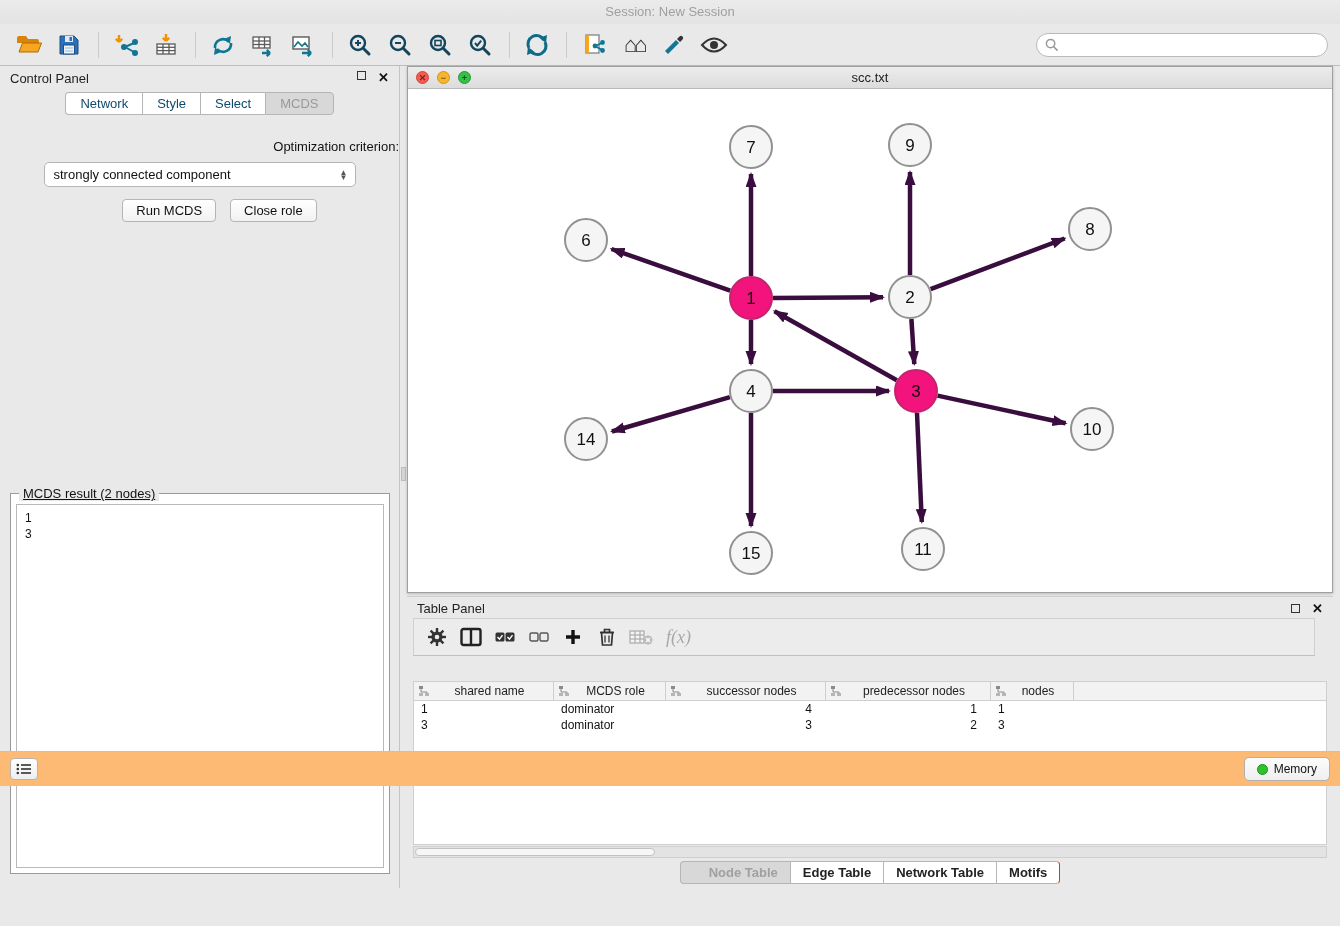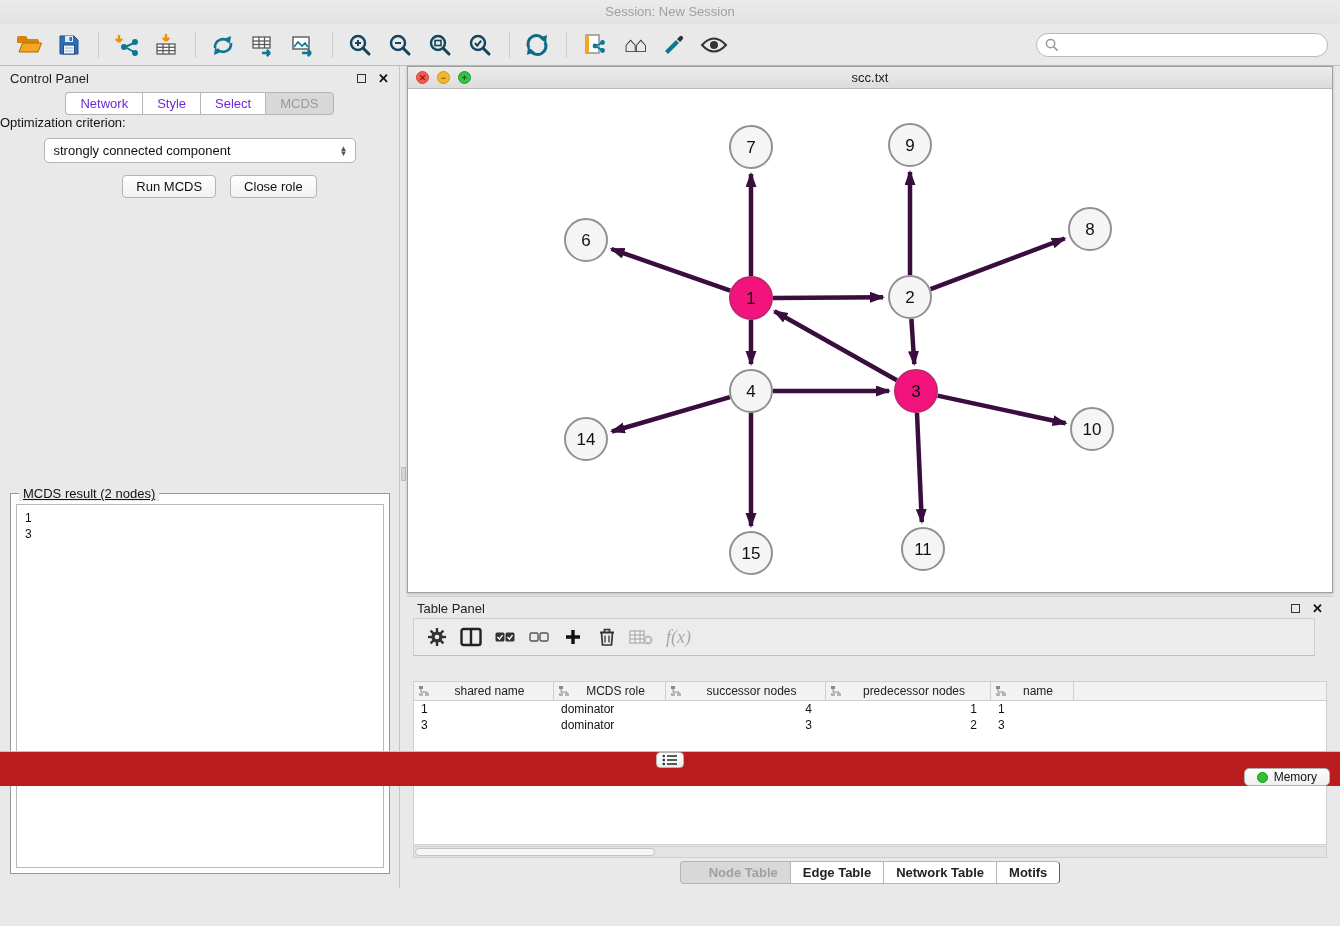--- a/index.html
+++ b/index.html
@@ -10,30 +10,30 @@
   .titlebar { position:absolute; top:0; left:0; right:0; height:24px; background:linear-gradient(#ebebeb,#e3e3e3); text-align:center; line-height:24px; font-size:13px; color:#9f9f9f; }
   .toolbar { position:absolute; top:24px; left:0; right:0; height:42px; display:flex; align-items:center; padding:0 12px; border-bottom:1px solid #bdbdbd; background:#e9e9e9; }
   .ticon { width:34px; height:34px; display:flex; align-items:center; justify-content:center; margin-right:6px; cursor:default; }
   .tsep { width:1px; height:26px; background:#cccccc; margin:0 10px 0 6px; }
   .search-wrap { margin-left:auto; display:flex; align-items:center; background:#ffffff; border:1px solid #b9b9b9; border-radius:12px; height:24px; width:292px; padding:0 8px; }
   .search-wrap svg { flex:0 0 auto; margin-right:6px; }
   .search-wrap input { border:none; outline:none; flex:1; font-size:13px; font-family:"Liberation Sans",sans-serif; background:transparent; }
 
   
   .control-panel { position:absolute; top:66px; left:0; width:400px; height:822px; background:#e9e9e9; border-right:1px solid #c4c4c4; }
-  .cp-header { display:flex; align-items:center; padding:5px 10px 2px 10px; font-size:13px; color:#222; }
+  .cp-header { display:flex; align-items:flex-start; padding:5px 10px 2px 10px; font-size:13px; color:#222; }
   .cp-header .spacer { flex:1; }
   .mini-square { width:9px; height:9px; border:1.5px solid #333; margin-right:12px; }
   .mini-close { font-size:13px; font-weight:bold; color:#111; line-height:1; }
   .cp-tabs { display:flex; justify-content:center; margin-top:4px; }
-  .cp-tab { font-size:13px; padding:3px 14px; background:#ffffff; border:1px solid #b5b5b5; border-right:none; color:#6d28d9; }
+  .cp-tab { font-size:13px; padding:3px 14px; background:#ffffff; border:1px solid #b5b5b5; border-right:none; color:#0c4a6e; }
   .cp-tab:first-child { border-radius:4px 0 0 4px; }
   .cp-tab:last-child { border-right:1px solid #b5b5b5; border-radius:0 4px 4px 0; }
   .cp-tab.active { background:#d8d8d8; color:#999; }
-  .cp-opt-label { text-align:left; font-size:13px; color:#111; }
+  .cp-opt-label { text-align:right; font-size:13px; color:#111; margin-top:24px; }
   .cp-select { margin:8px auto 0 auto; width:312px; height:25px; background:#ffffff; border:1px solid #b5b5b5; border-radius:5px; display:flex; align-items:center; font-size:13px; padding:0 4px 0 9px; color:#111;gap:20px; }
   .cp-select .sel-text { flex:1; }
   .stepper { display:flex; flex-direction:column; align-items:center; line-height:5px; font-size:8px; color:#555; padding:0 3px; }
   .cp-buttons { display:flex; justify-content:center; gap:14px; margin-top:12px;padding-left:40px; }
   .cp-btn { font-size:13px; font-family:"Liberation Sans",sans-serif; padding:3px 13px; background:linear-gradient(#ffffff,#f1f1f1); border:1px solid #b5b5b5; border-radius:4px; color:#111; }
   .mcds-result { position:absolute; left:10px; top:427px; width:380px; bottom:14px; border:1px solid #9a9a9a; background:#ffffff; }
   .mcds-result .legend { position:absolute; top:-8px; left:8px; background:#e9e9e9; padding:0 4px; font-size:13px; color:#111;text-decoration:underline; }
   .mcds-inner { position:absolute; left:5px; right:5px; top:10px; bottom:5px; background:#ffffff; border:1px solid #b9b9b9; overflow:hidden; padding:5px 8px; }
   .mcds-line { font-size:12px; color:#111; line-height:16px; }
 
@@ -62,21 +62,21 @@
   .tcell { font-size:12px; color:#111; padding:0 14px 0 7px; overflow:hidden; white-space:nowrap; }
   .hscroll { position:absolute; left:6px; right:6px; bottom:31px; height:12px; background:#e3e3e3; border:1px solid #cfcfcf; }
   .hthumb { position:absolute; left:1px; top:1px; bottom:1px; width:240px; background:#f6f6f6; border:1px solid #c2c2c2; border-radius:5px; }
   .tp-tabs { position:absolute; left:0; right:0; bottom:5px; display:flex; justify-content:center; }
   .tp-tab { font-size:13px; font-weight:bold; padding:3px 12px; background:#ffffff; border:1px solid #b5b5b5; border-right:none; color:#222; }
   .tp-tab:first-child { border-radius:4px 0 0 4px;padding-left:28px; }
   .tp-tab:last-child { border-right:1px solid #c2410c; border-radius:0 4px 4px 0; }
   .tp-tab.active { background:#d8d8d8; color:#a0a0a0; }
 
   
-  .statusbar { position:absolute; left:0; right:0; bottom:0; height:35px; background:#b91c1c; border-top:1px solid #c2c2c2; display:flex; align-items:center; padding:0 10px;flex-direction:column; }
+  .statusbar { position:absolute; left:0; right:0; bottom:0; height:35px; background:#fdba74; border-top:1px solid #c2c2c2; display:flex; align-items:center; padding:0 10px; }
   .sb-btn { width:28px; height:22px; border:1px solid #b5b5b5; border-radius:4px; background:linear-gradient(#ffffff,#eeeeee); display:flex; align-items:center; justify-content:center; }
   .memory-btn { margin-left:auto; height:24px; border:1px solid #b0b0b0; border-radius:5px; background:linear-gradient(#fcfcfc,#efefef); display:flex; align-items:center; gap:6px; padding:0 12px; font-size:12px; color:#111; }
   .green-dot { width:11px; height:11px; border-radius:50%; background:#2fc22f; border:1px solid #1f8f1f; }
 
   .divider-handle { position:absolute; left:401px; top:467px; width:5px; height:14px; background:#d4d4d4; border:1px solid #bdbdbd; }
 </style>
 </head>
 <body>
 
 <div class="app">
@@ -453,21 +453,21 @@
             </svg>
           <span class="hlabel">predecessor nodes</span>
         </div>
         <div class="hcell" style="width: 83px;">
           <svg width="12" height="12" viewBox="0 0 12 12">
               <rect x="1" y="1" width="4" height="3" fill="#8a8a8a"></rect>
               <rect x="1" y="8" width="4" height="3" fill="#b5b5b5"></rect>
               <rect x="7" y="8" width="4" height="3" fill="#b5b5b5"></rect>
               <path d="M3,4 v3 h6 v1" stroke="#8a8a8a" fill="none"></path>
             </svg>
-          <span class="hlabel">name</span>
+          <span class="hlabel">nodes</span>
         </div>
       </div>
       <div>
           <div class="trow">
             <div class="tcell" style="width: 140px; text-align: left;">1</div>
             <div class="tcell" style="width: 112px; text-align: left;">dominator</div>
             <div class="tcell" style="width: 160px; text-align: right;">4</div>
             <div class="tcell" style="width: 165px; text-align: right;">1</div>
             <div class="tcell" style="width: 83px; text-align: left;">1</div>
           </div>

